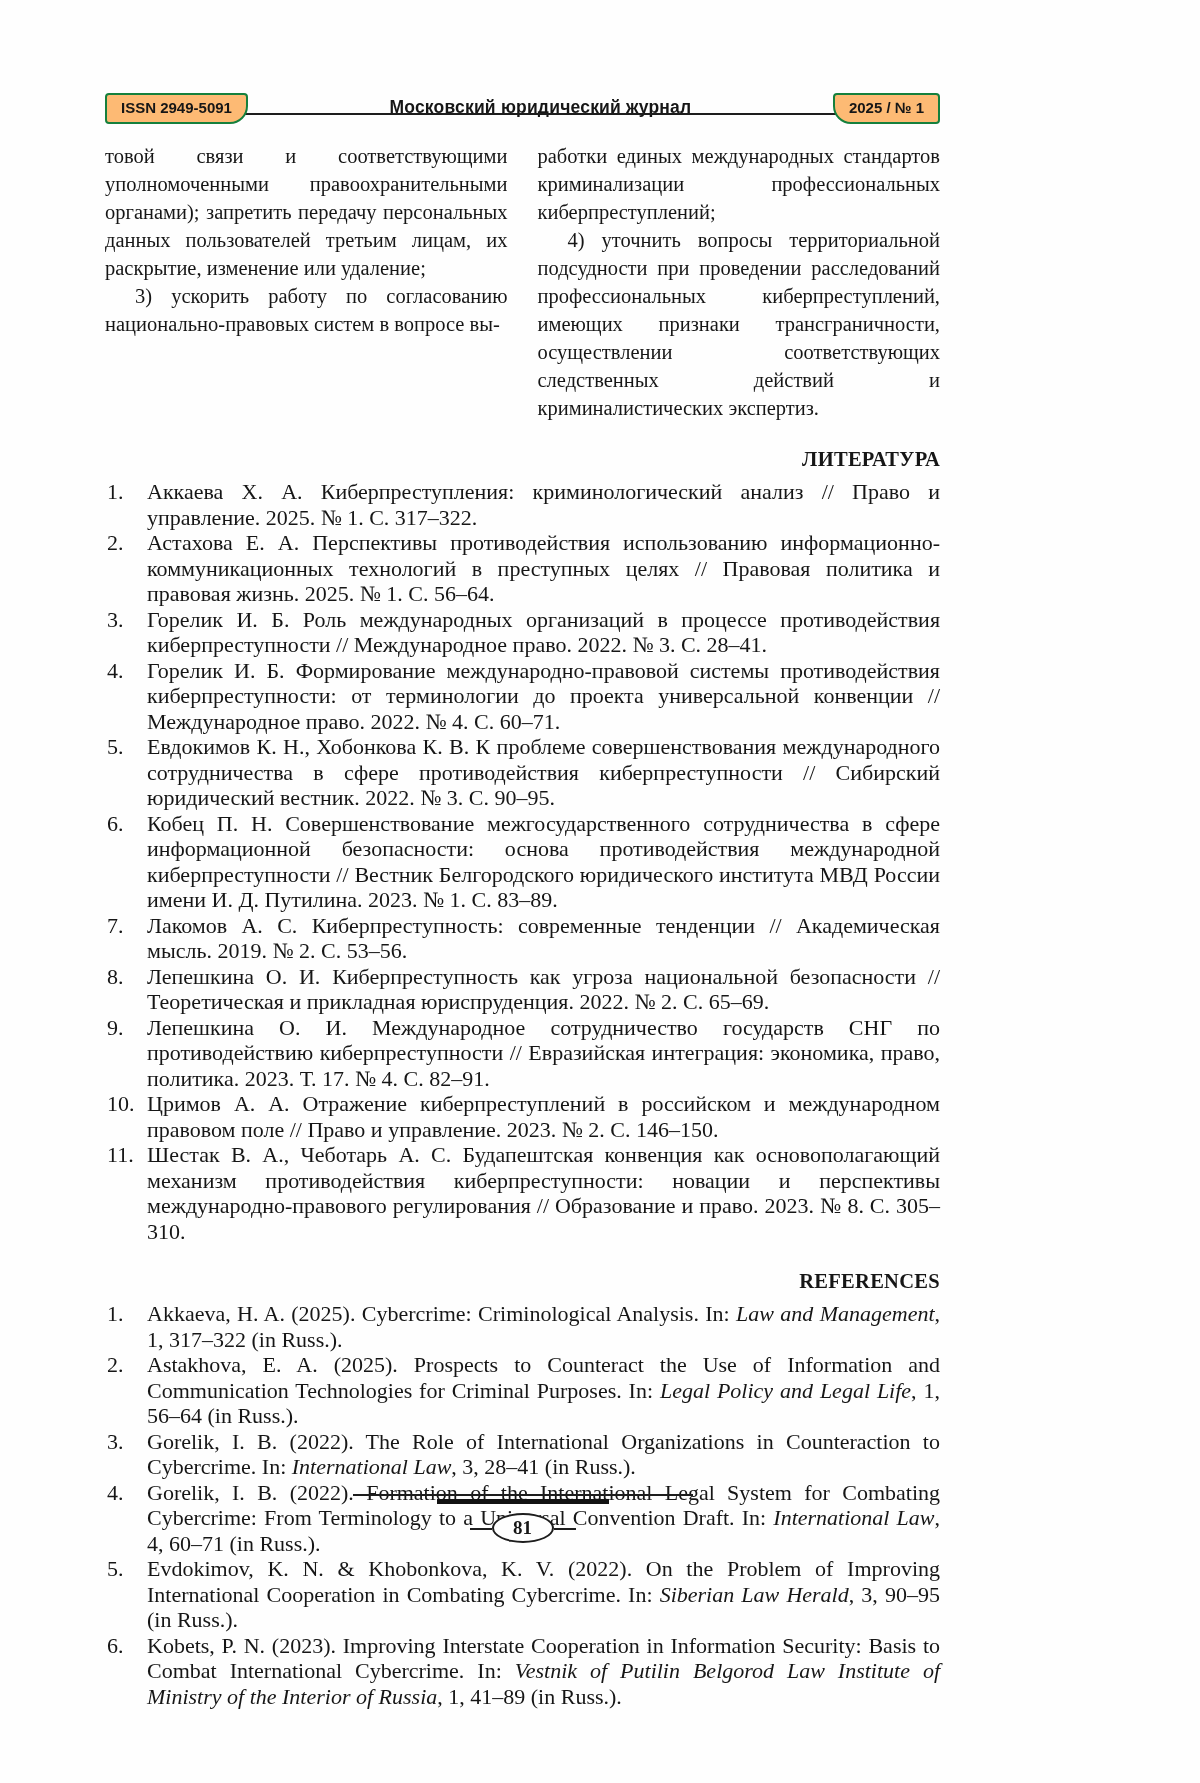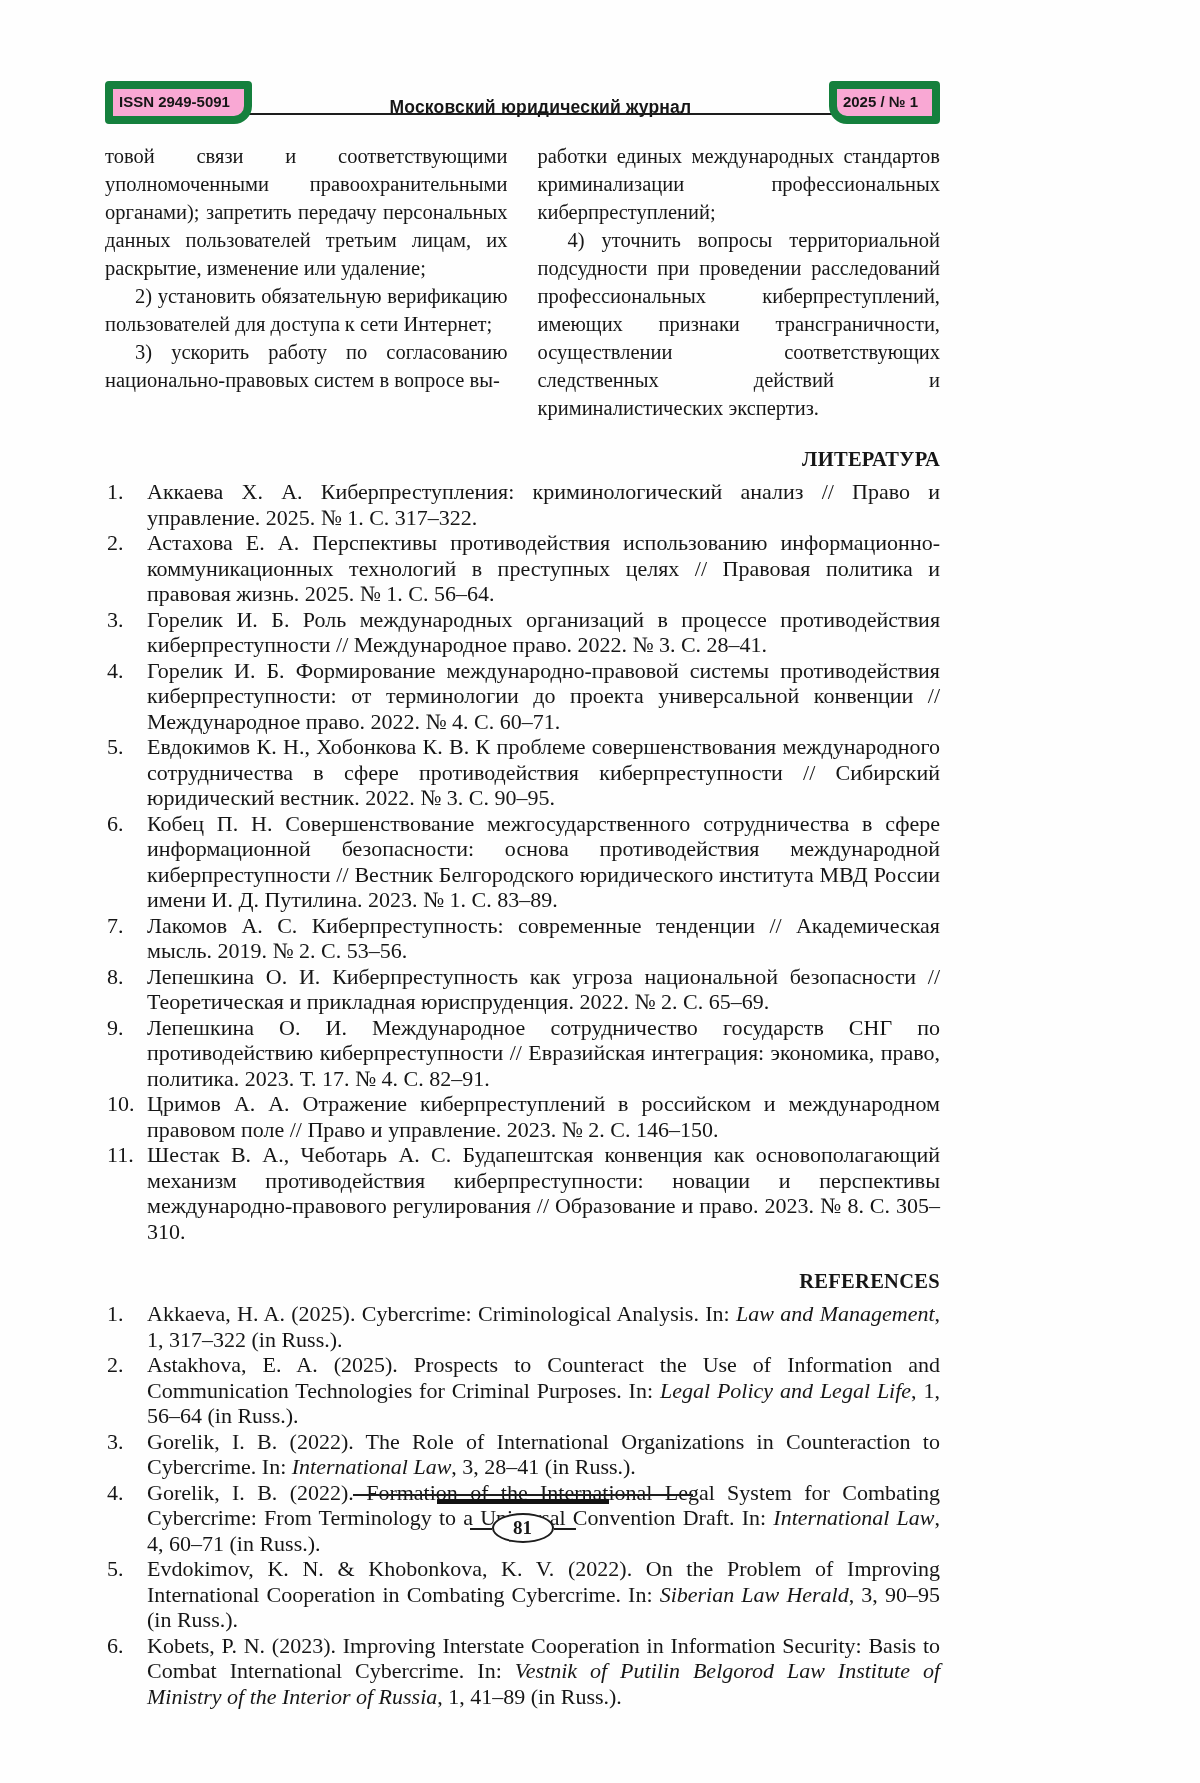--- a/index.html
+++ b/index.html
@@ -39,23 +39,23 @@
     content: "";
     position: absolute;
     left: 0; right: 0;
     bottom: 3px;
     height: 2px;
     background: #1d1d1d;
   }
   .header-tab {
     position: relative;
     z-index: 1;
-    background: #f9a8d4;
-    border: 8px solid #15803d;
-    padding: 4px 14px 6px 6px;
+    background: #fdba74;
+    border: 2px solid #15803d;
+    padding: 4px 14px 6px 14px;
     font-weight: bold;
     font-size: 15px;
     white-space: nowrap;
     margin-bottom: -6px;
   }
   .header-tab.tab-left  { border-radius: 4px 4px 18px 4px; }
   .header-tab.tab-right { border-radius: 4px 4px 4px 18px; }
   .header-title {
     font-weight: bold;
     font-size: 17.5px;
@@ -156,21 +156,20 @@
 
     <header class="journal-header">
       <span class="header-tab tab-left">ISSN 2949-5091</span>
       <span class="header-title">Московский юридический журнал</span>
       <span class="header-tab tab-right">2025 / № 1</span>
     </header>
 
     <section class="two-col">
       <div class="col">
           <p class="para">товой связи и соответствующими уполномоченными правоохранительными органами); запретить передачу персональных данных пользователей третьим лицам, их раскрытие, изменение или удаление;</p>
-          <p class="para indent">2) установить обязательную верификацию пользователей для доступа к сети Интернет;</p>
           <p class="para indent">3) ускорить работу по согласованию национально-правовых систем в вопросе вы-</p>
         </div>
       <div class="col">
           <p class="para">работки единых международных стандартов криминализации профессиональных киберпреступлений;</p>
           <p class="para indent">4) уточнить вопросы территориальной подсудности при проведении расследований профессиональных киберпреступлений, имеющих признаки трансграничности, осуществлении соответствующих следственных действий и криминалистических экспертиз.</p>
         </div>
     </section>
 
     <h2 class="section-heading">ЛИТЕРАТУРА</h2>
     <ol class="ref-list">

